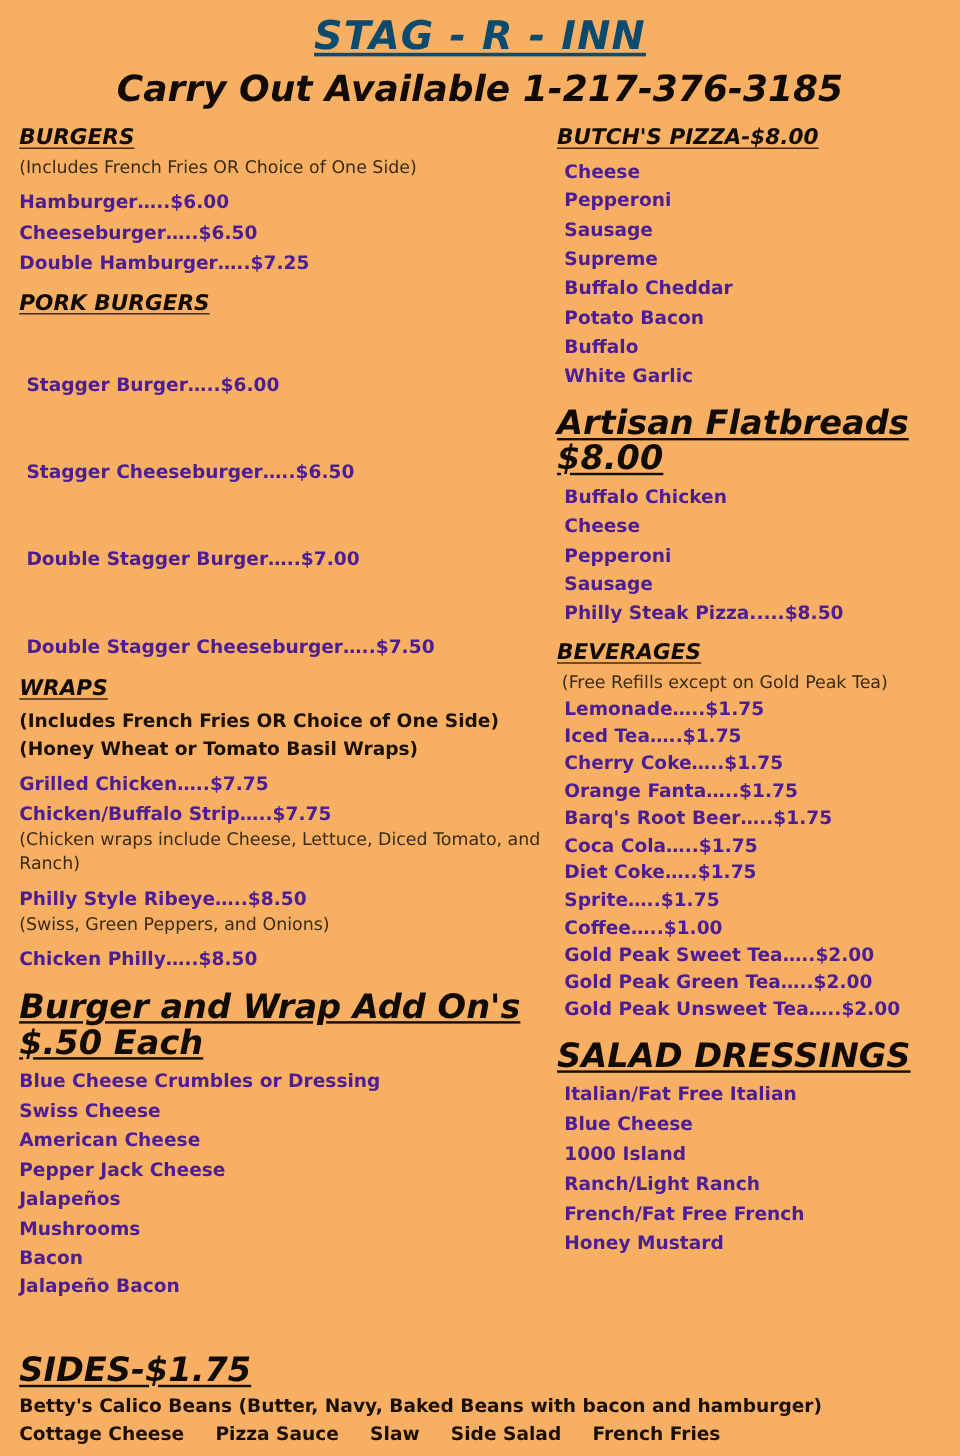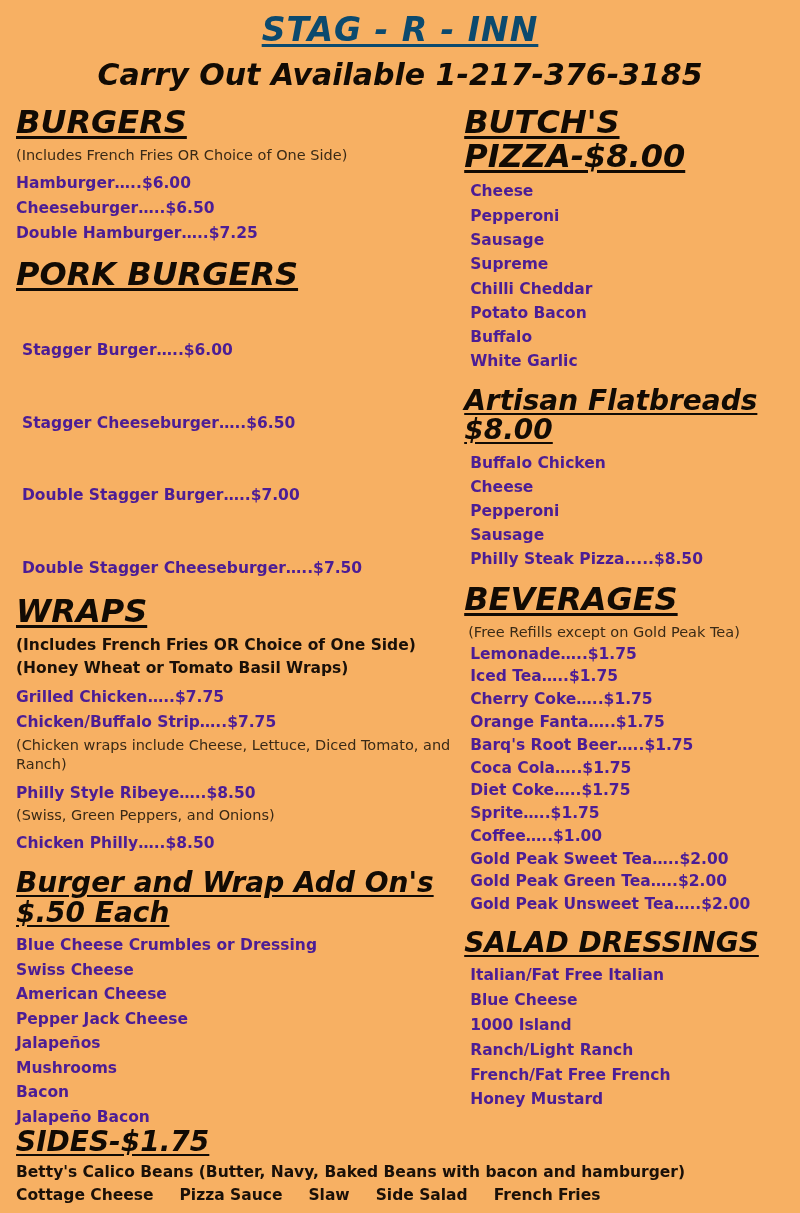--- a/index.html
+++ b/index.html
@@ -57,21 +57,21 @@
   }
   .col-right {
     width: 330px;
     box-sizing: border-box;
   }
   
   h2.sec {
     font-family: "DejaVu Sans", sans-serif;
     font-style: italic;
     font-weight: bold;
-    font-size: 32px;
+    font-size: 18px;
     margin: 12px 0 6px 0;
     text-decoration: underline;
     text-underline-offset: 3px;
     color: #120b04;
     line-height: 1.05;
   }
   h2.sec.small {
     font-size: 28px;
   }
   h2.sec.first {
@@ -213,21 +213,21 @@
     </div>
 
     <div class="col-right rt">
 
       <h2 class="sec first">BUTCH'S PIZZA-$8.00</h2>
       <div class="pizza-list">
         <div class="item">Cheese</div>
         <div class="item">Pepperoni</div>
         <div class="item">Sausage</div>
         <div class="item">Supreme</div>
-        <div class="item">Chilli Cheddar</div>
+        <div class="item">Buffalo Cheddar</div>
         <div class="item">Potato Bacon</div>
         <div class="item">Buffalo</div>
         <div class="item">White Garlic</div>
       </div>
 
       <h2 class="sec small">Artisan Flatbreads $8.00</h2>
       <div class="flat-list">
         <div class="item">Buffalo Chicken</div>
         <div class="item">Cheese</div>
         <div class="item">Pepperoni</div>

